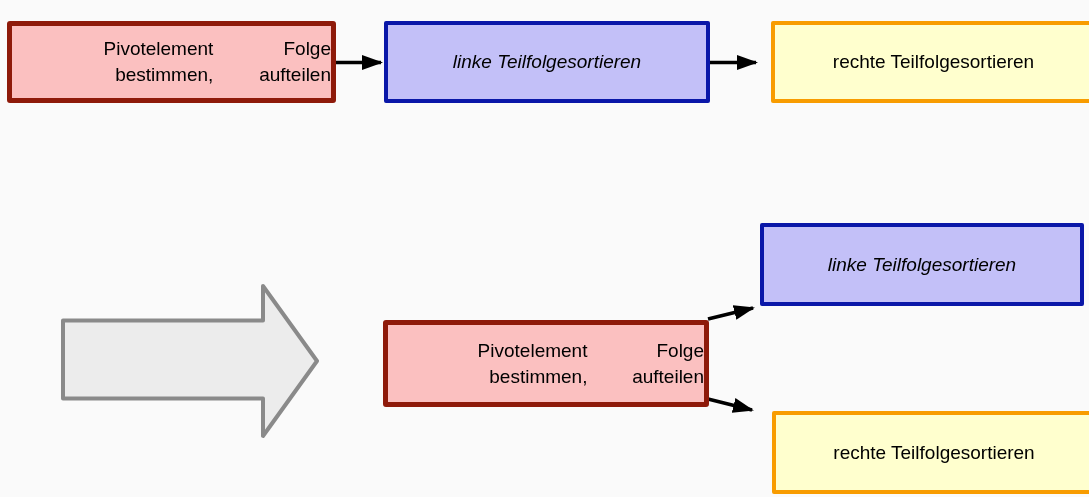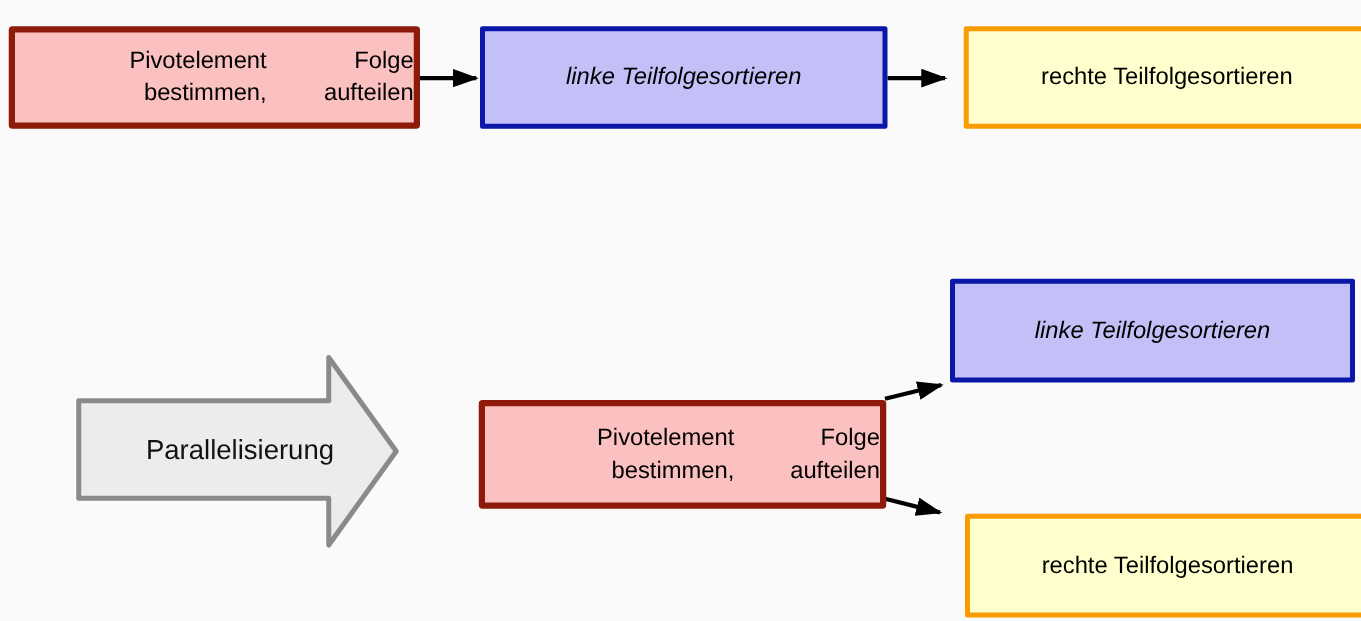--- a/index.html
+++ b/index.html
@@ -102,21 +102,20 @@
   </div>
   <div class="box left-box seq-left">
     <span>linke Teilfolge</span>
     <span>sortieren</span>
   </div>
   <div class="box right-box seq-right">
     <span>rechte Teilfolge</span>
     <span>sortieren</span>
   </div>
 
-  <div class="transform-label">Parallelisierung</div>
 
   <div class="box pivot-box par-pivot">
     <span>Pivotelement bestimmen,</span>
     <span>Folge aufteilen</span>
   </div>
   <div class="box left-box par-left">
     <span>linke Teilfolge</span>
     <span>sortieren</span>
   </div>
   <div class="box right-box par-right">

